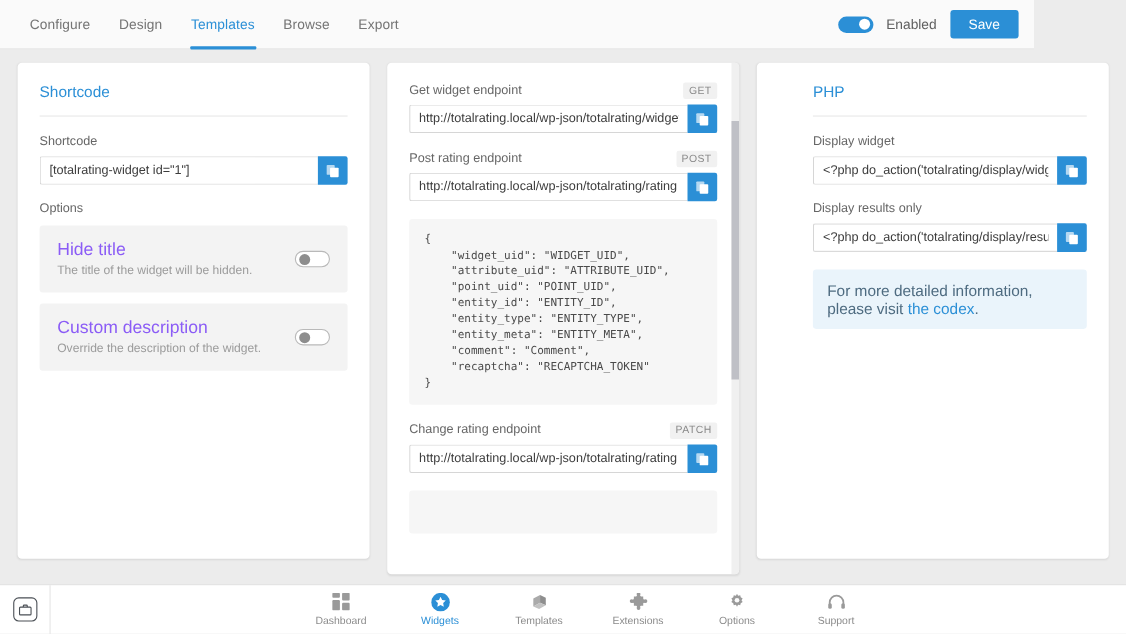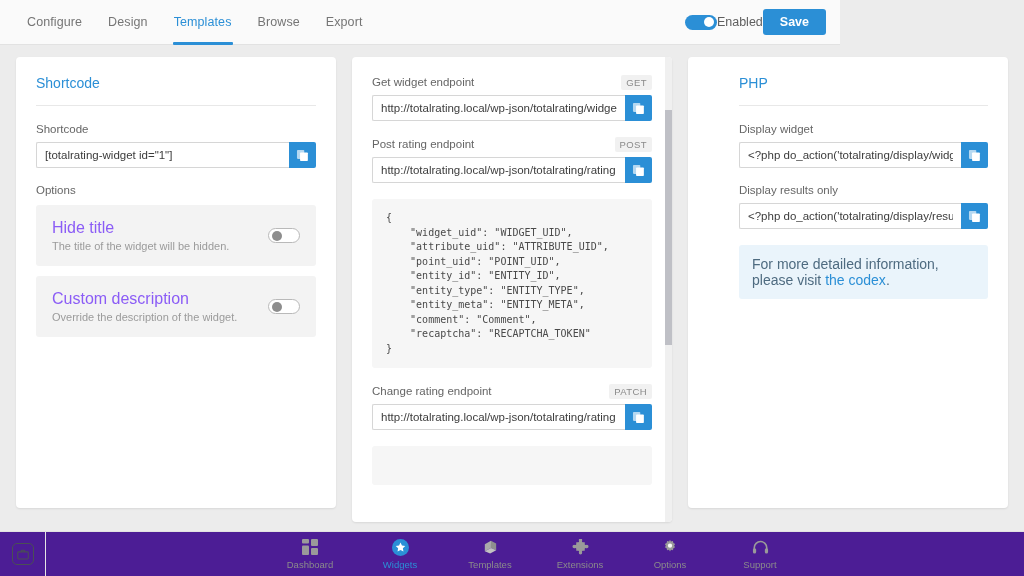--- a/index.html
+++ b/index.html
@@ -8,21 +8,21 @@
     width: 1024px; height: 576px;
     overflow: hidden;
     background: #ececec;
     font-family: "Liberation Sans", sans-serif;
     -webkit-font-smoothing: antialiased;
   }
 
   
   .topbar {
     position: absolute; top: 0; left: 0;
-    width: 840px; height: 45px;
+    width: 940px; height: 45px;
     background: #fafafa;
     border-bottom: 1px solid #e2e2e2;
     display: flex; align-items: center;
   }
   .tabs { display: flex; align-items: center; height: 45px; padding-left: 14px; }
   .tab {
     position: relative;
     height: 45px;
     display: flex; align-items: center;
     padding: 0 13px;
@@ -35,21 +35,21 @@
   .tab.active::after {
     content: "";
     position: absolute;
     left: 12px; right: 12px; bottom: 0;
     height: 3px; background: #2b8fd6;
     border-radius: 1px;
   }
   .topbar-right {
     margin-left: auto;
     display: flex; align-items: center;
-    padding-right: 14px; 
+    padding-right: 14px; gap: 12px;
   }
   .switch {
     width: 32px; height: 15px;
     border-radius: 8px;
     background: #2b8fd6;
     position: relative;
     cursor: pointer;
     display: inline-block;
   }
   .switch .knob {
@@ -60,21 +60,20 @@
   .switch.off { background: #ffffff; border: 1px solid #b9b9b9; }
   .switch.off .knob { left: 3px; right: auto; background: #8d8d8d; top: 1.5px; }
   .enabled-label { font-size: 12.5px; color: #5e5e5e; }
   .save-btn {
     background: #2b8fd6; color: #fff;
     border: none; border-radius: 3px;
     font-size: 12.5px;
     padding: 6px 17px;
     cursor: pointer;
     font-family: "Liberation Sans", sans-serif;
-    font-weight: bold;
   }
 
   
   .stage { position: absolute; top: 45px; left: 0; width: 1024px; height: 486px; text-decoration: underline; }
   .card {
     position: absolute;
     background: #ffffff;
     border-radius: 4px;
     box-shadow: 0 1px 2px rgba(0,0,0,.09);
     overflow: hidden;
@@ -178,21 +177,21 @@
     position: absolute;
     top: 53px; right: 0; width: 7px; height: 235px;
     background: #bfc0c6;
     border-radius: 0;
   }
 
   
   .bottombar {
     position: absolute; bottom: 0; left: 0;
     width: 1024px; height: 45px;
-    background: #4c1d95;
+    background: #ffffff;
     border-top: 1px solid #e2e2e2;
     display: flex; align-items: center;
   }
   .bb-left {
     width: 46px; height: 45px;
     border-right: 1px solid #e5e5e5;
     display: flex; align-items: center; justify-content: center;
   }
   .case-icon {
     width: 22px; height: 22px;

